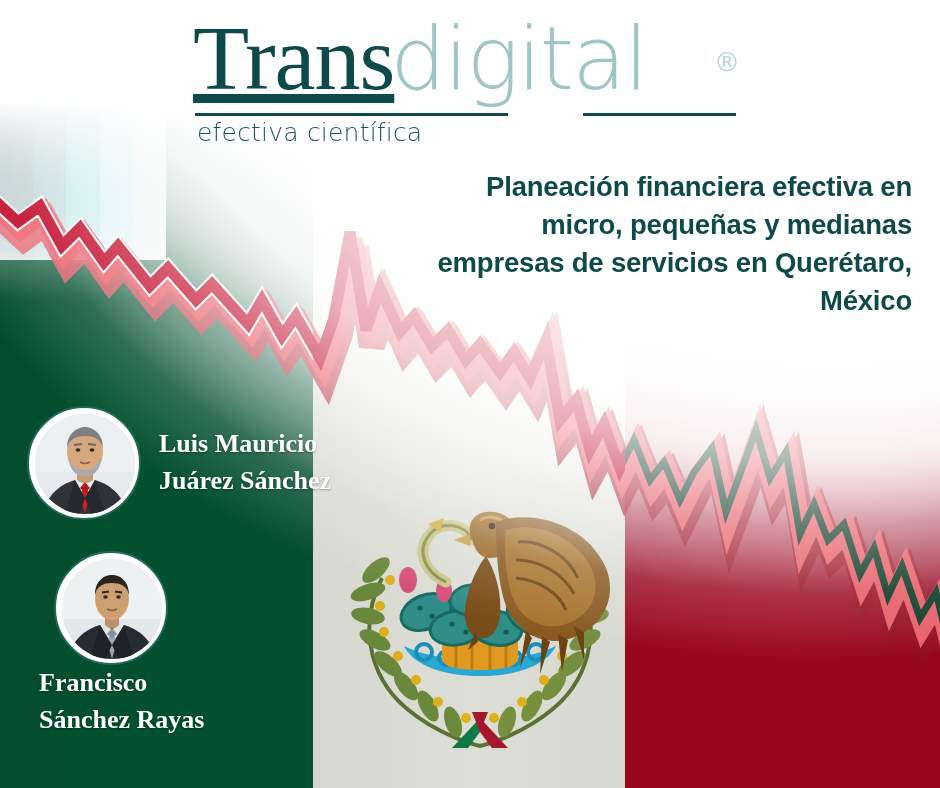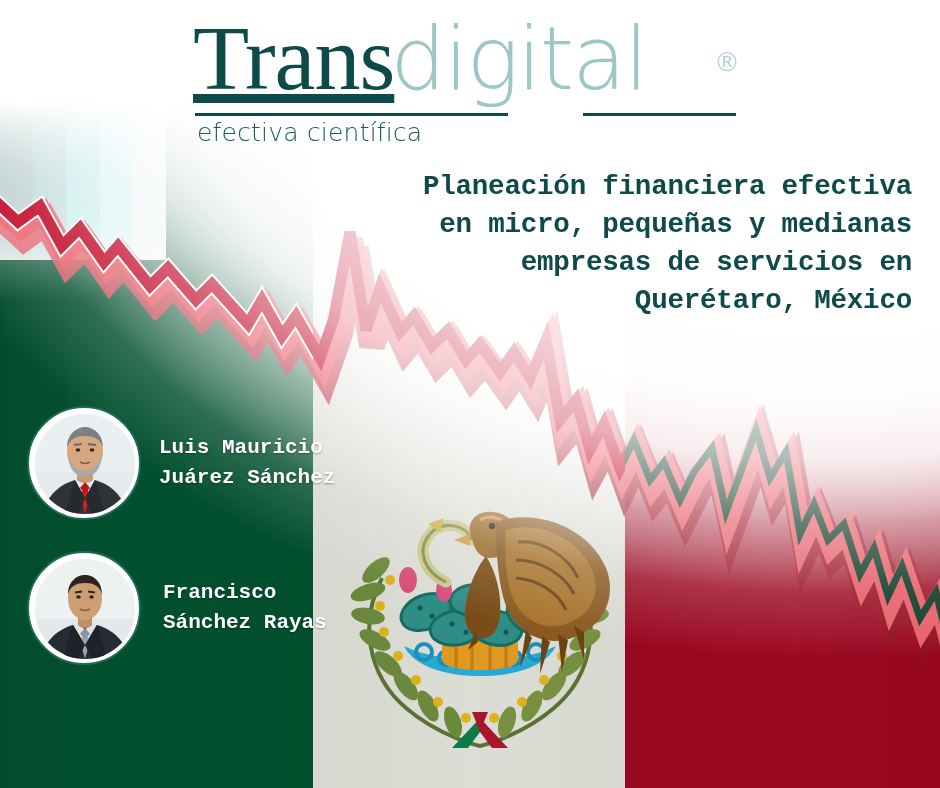--- a/index.html
+++ b/index.html
@@ -176,36 +176,36 @@
     letter-spacing: .2px;
   }
 
   
   .title {
     position: absolute;
     right: 28px;
     top: 168px;
     width: 490px;
     text-align: right;
-    font-family: Liberation Mono, monospace;
+    font-family: Liberation Sans, sans-serif;
     font-size: 27.5px;
     font-weight: bold;
     line-height: 1.38;
     color: #0e4a4a;
     letter-spacing: -0.2px;
   }
 
   
   .author {
     position: absolute;
     display: flex;
     align-items: center;
   }
   .author-1 { left: 27px; top: 406px; }
-  .author-2 { left: 27px; top: 551px; }
+  .author-2 { left: 17px; top: 551px; flex-direction: column; }
 
   .avatar {
     position: relative;
     width: 114px;
     height: 114px;
     border-radius: 50%;
     background: #ffffff;
     border: 2px solid #1d6b57;
     box-sizing: border-box;
     flex: 0 0 auto;
@@ -216,22 +216,22 @@
     left: 6px; top: 6px;
     width: 100px; height: 100px;
     border-radius: 50%;
     overflow: hidden;
     background: #e9ecee;
   }
   .avatar svg { display: block; }
 
   .author-name {
     margin-left: 18px;
-    font-family: Liberation Mono, monospace;
-    font-size: 21px;
+    font-family: Liberation Serif, serif;
+    font-size: 26px;
     font-weight: bold;
     line-height: 1.42;
     color: #ffffff;
     text-shadow: 0 1px 2px rgba(0,0,0,.35);
     white-space: pre-line;
   }
   .author-2 .author-name { margin-left: 22px; }
 </style>
 </head>
 <body>

